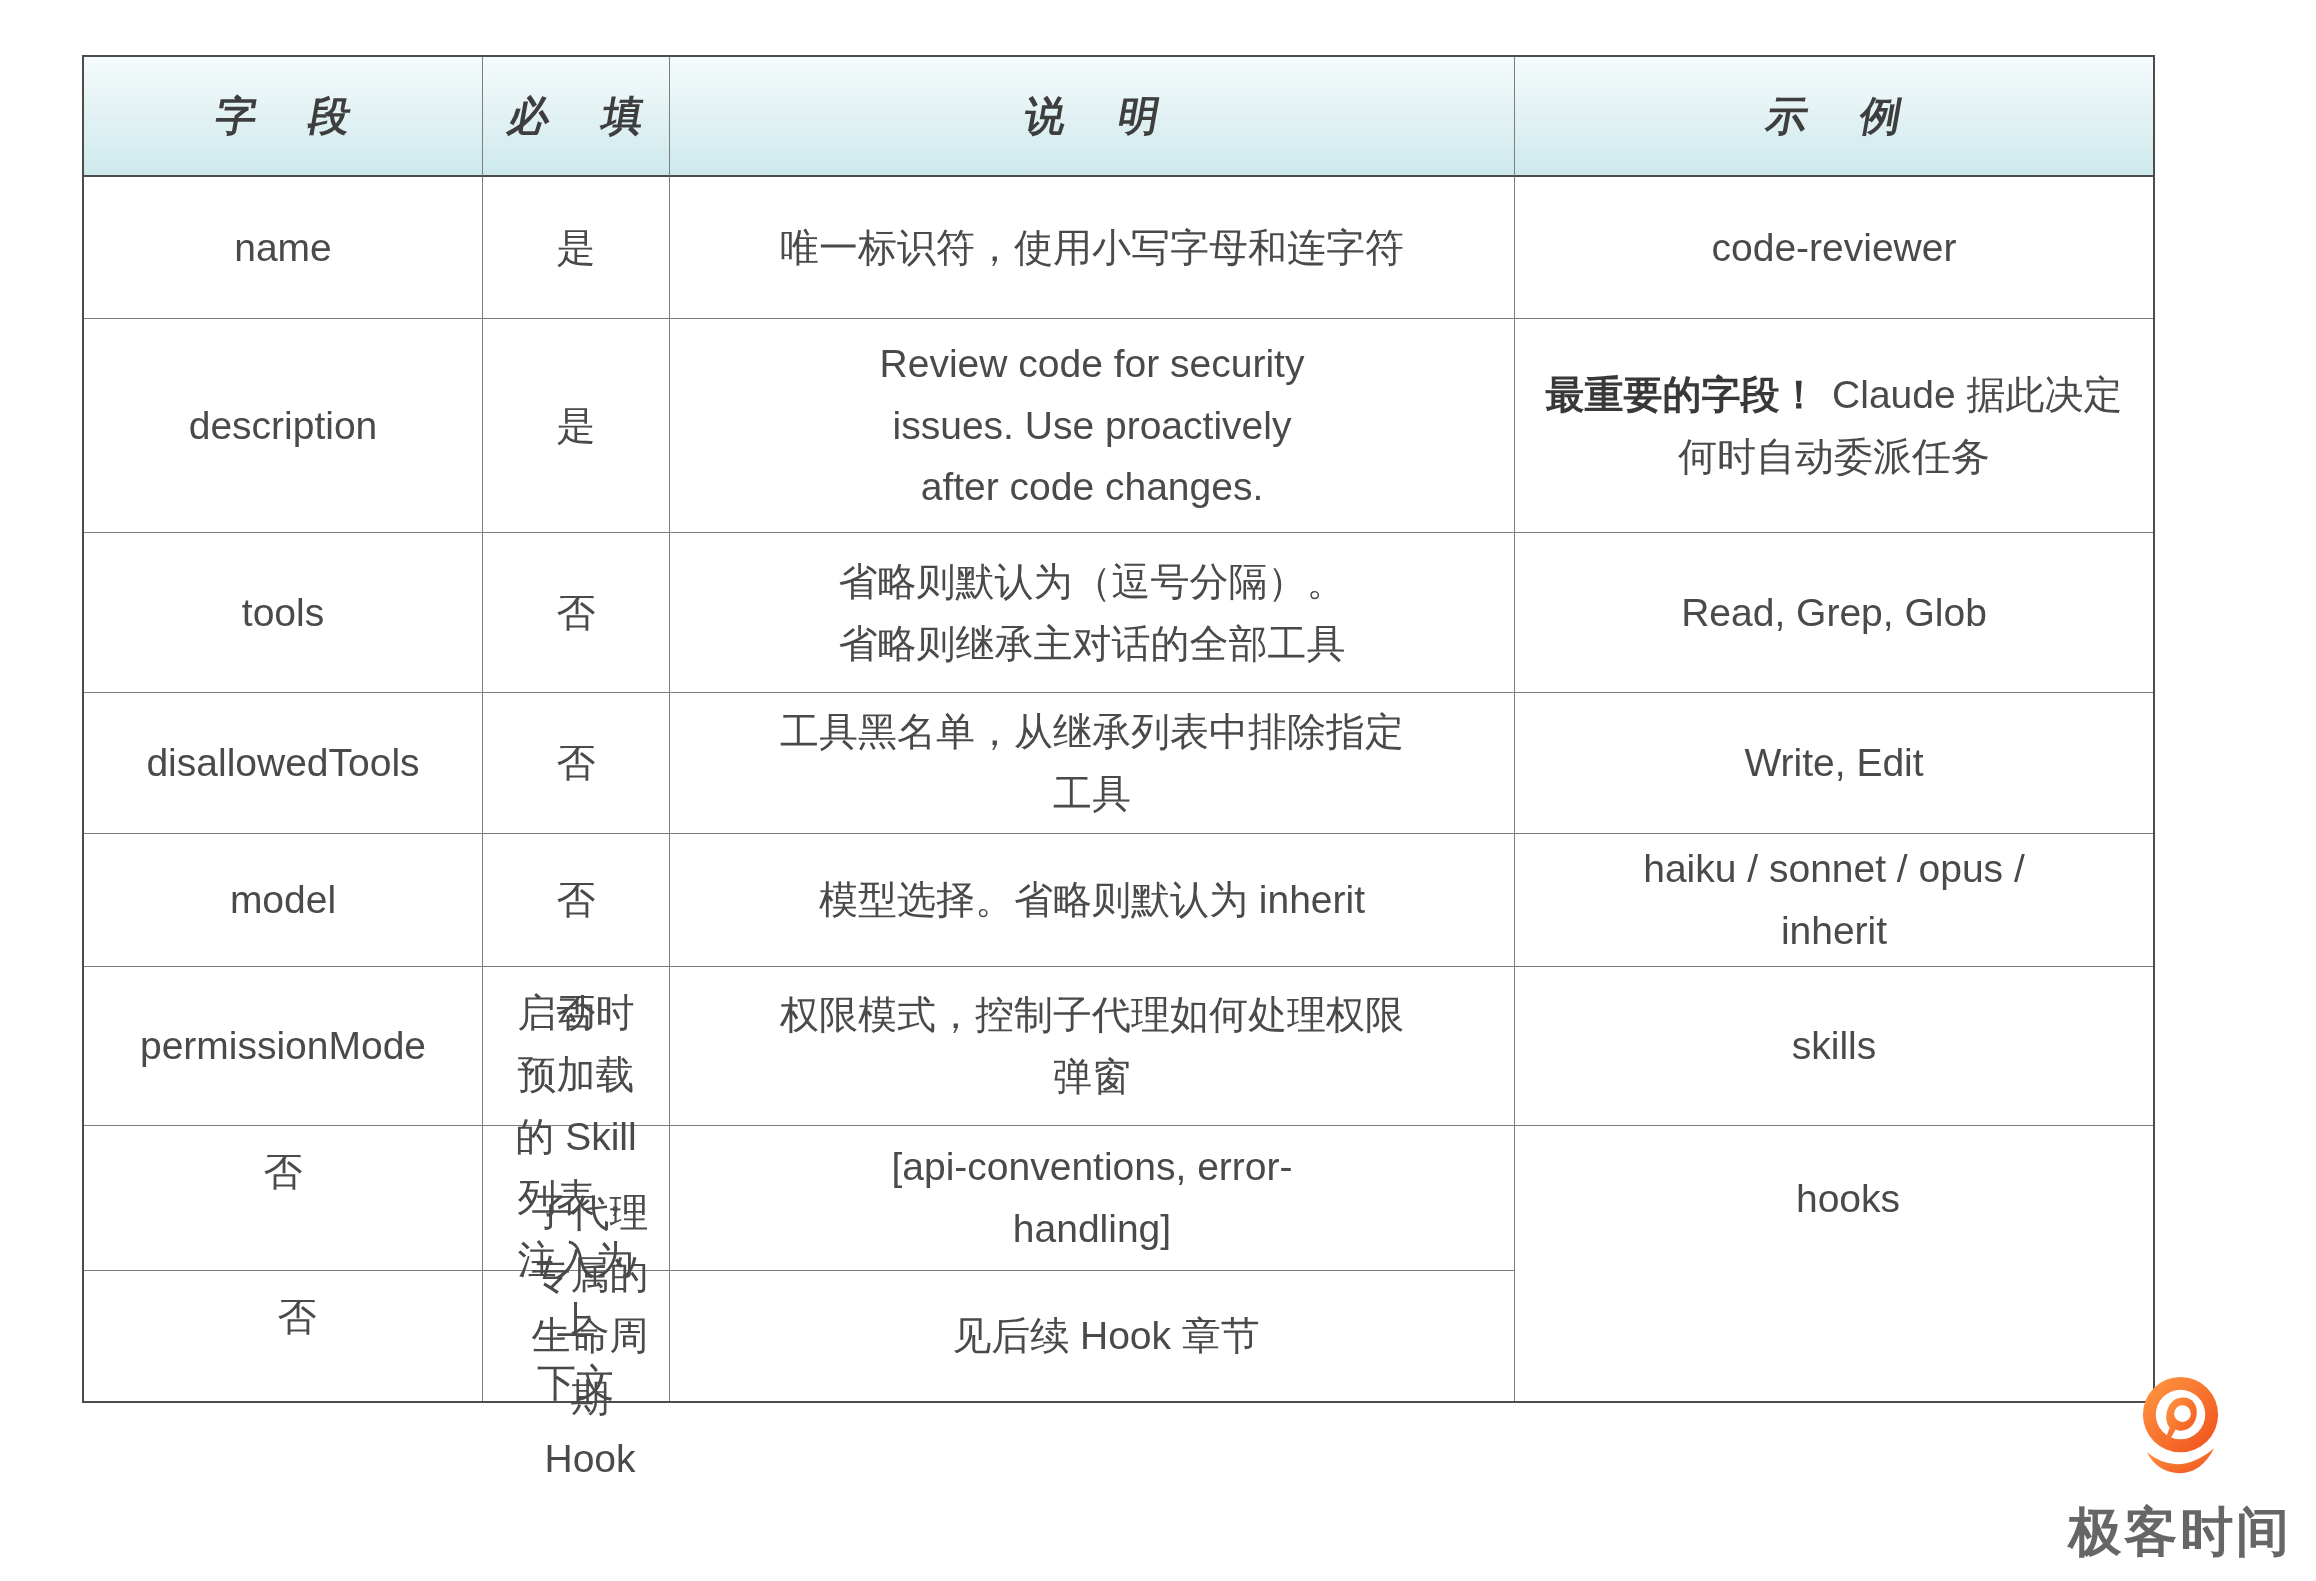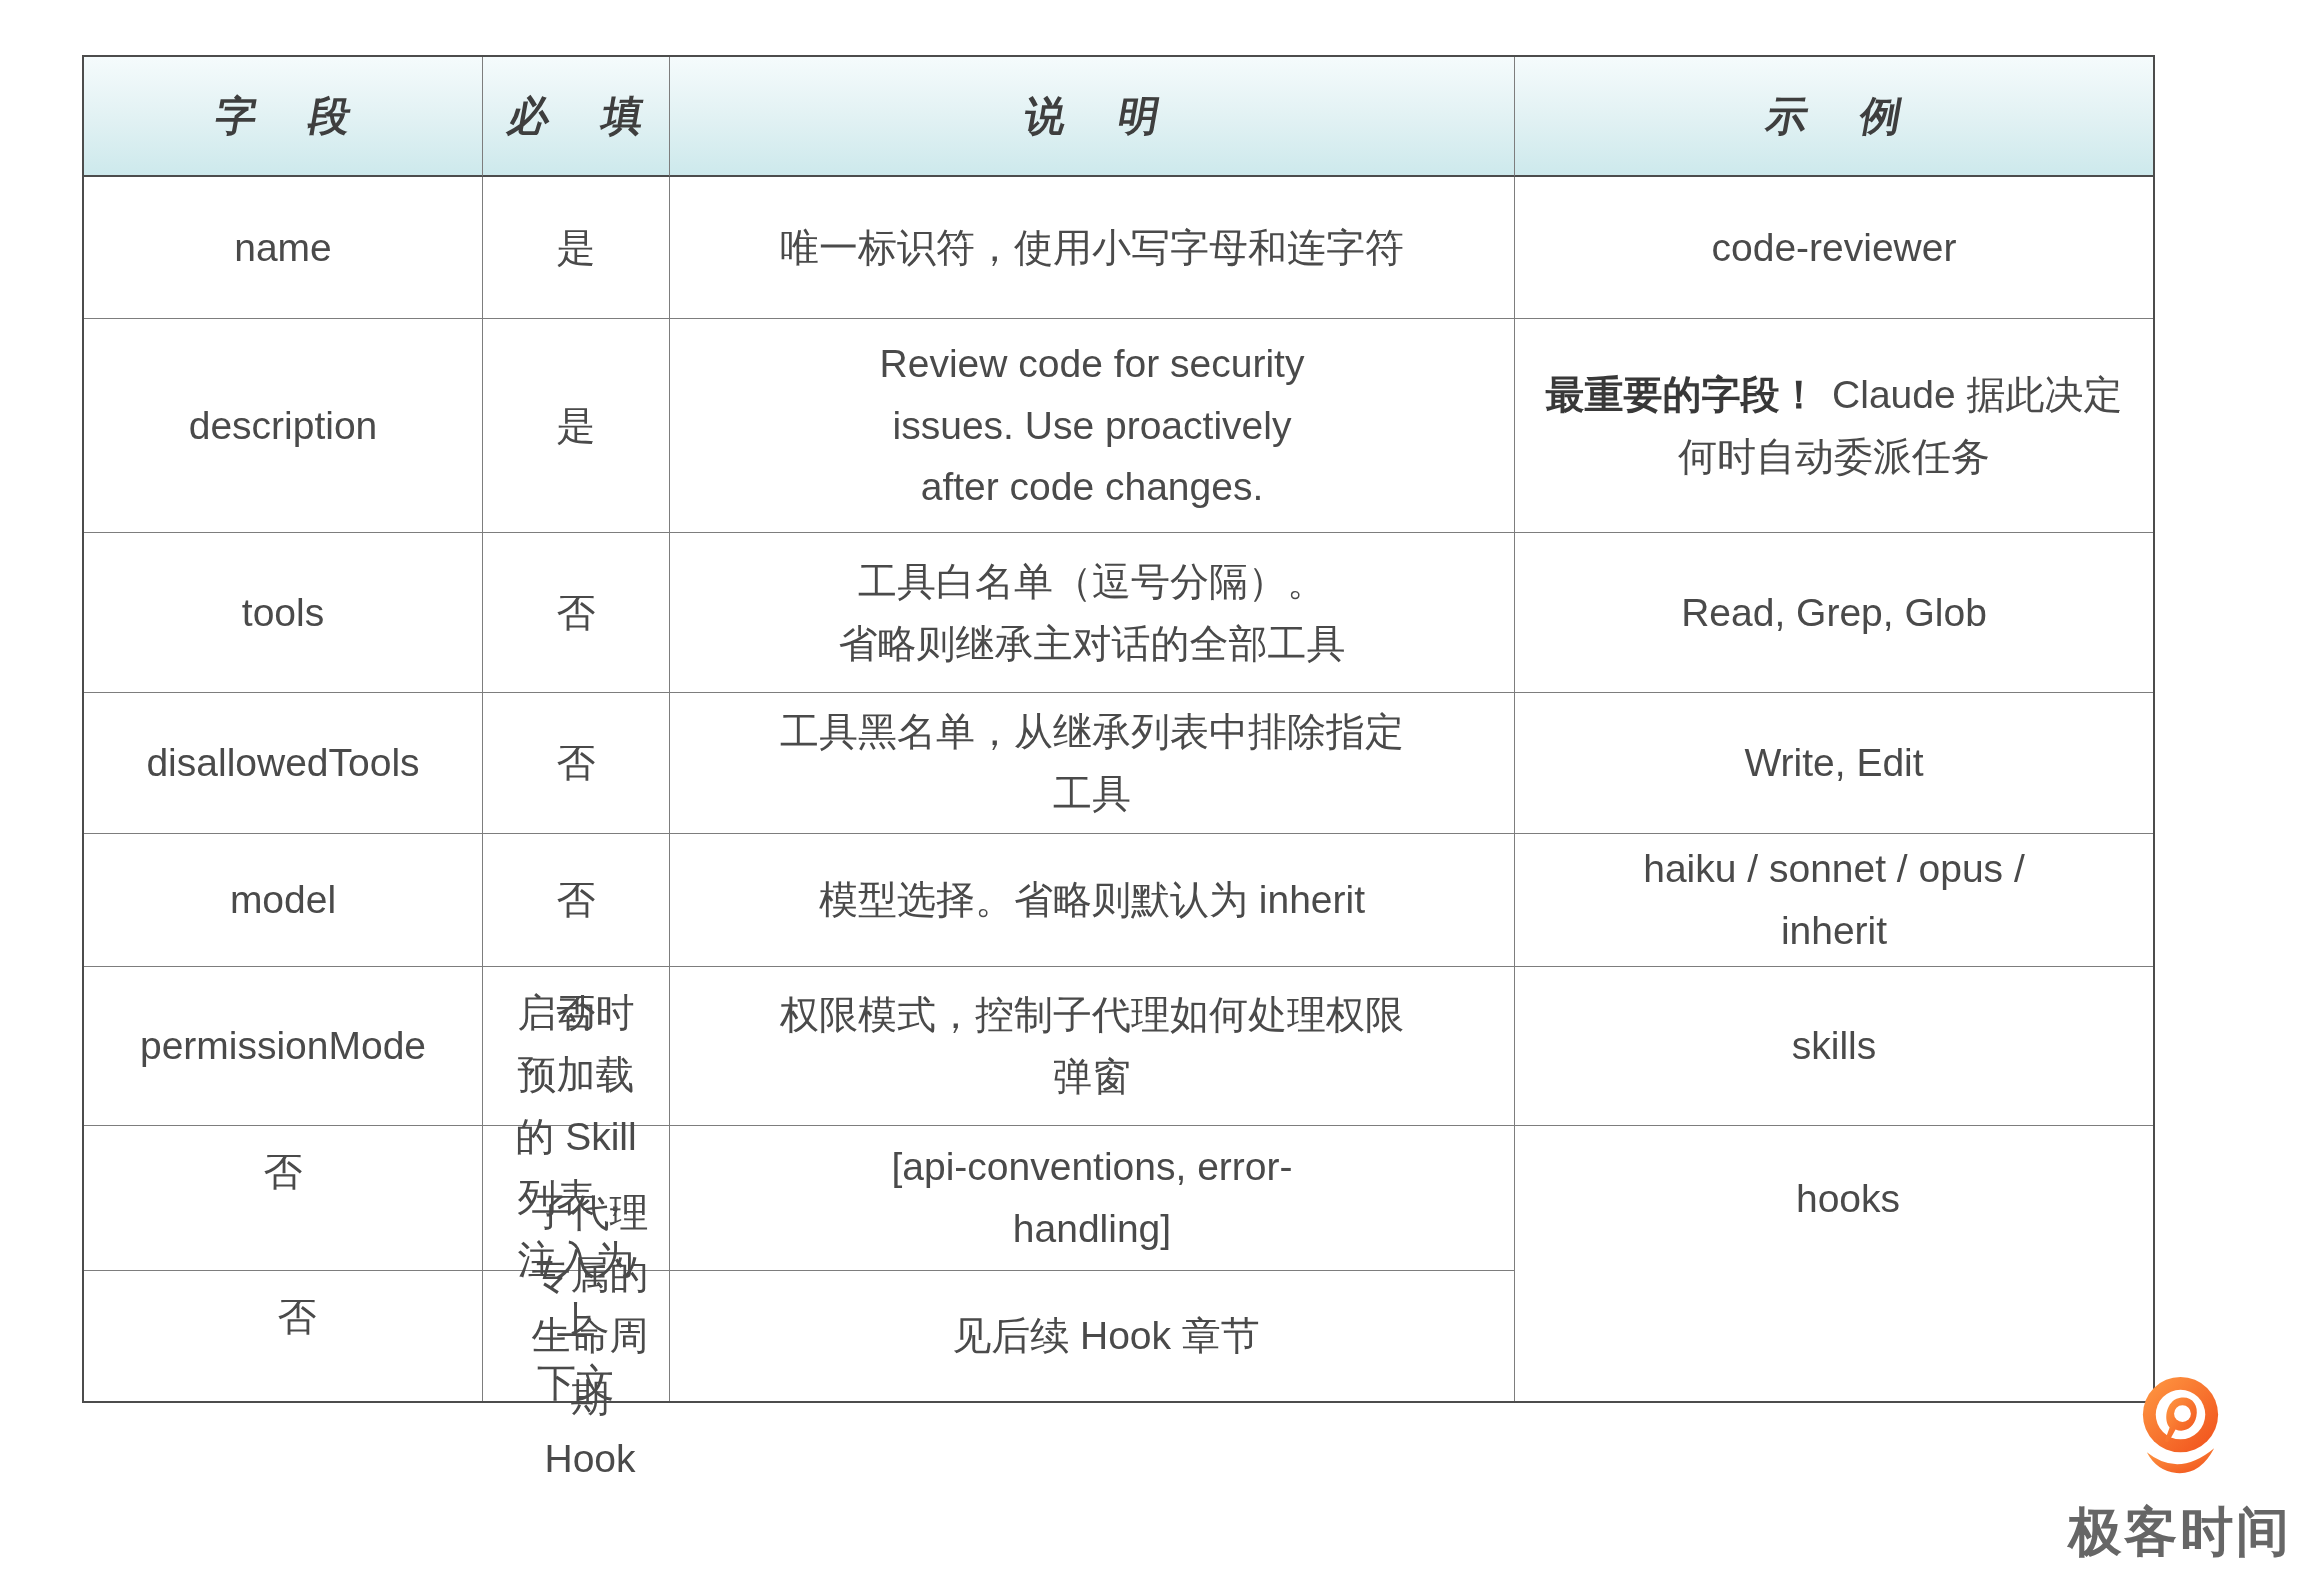--- a/index.html
+++ b/index.html
@@ -100,21 +100,21 @@
 何时自动委派任务</span></span>
   </div>
 
   <div class="cell">
       <span class="ct">tools</span>
     </div>
   <div class="cell">
       <span class="ct">否</span>
     </div>
   <div class="cell">
-      <span class="ct">工具白名单（逗号分隔）。
+      <span class="ct">省略则默认为（逗号分隔）。
 省略则继承主对话的全部工具</span>
     </div>
   <div class="cell">
       <span class="ct">Read, Grep, Glob</span>
     </div>
 
   <div class="cell">
       <span class="ct">disallowedTools</span>
     </div>
   <div class="cell">

